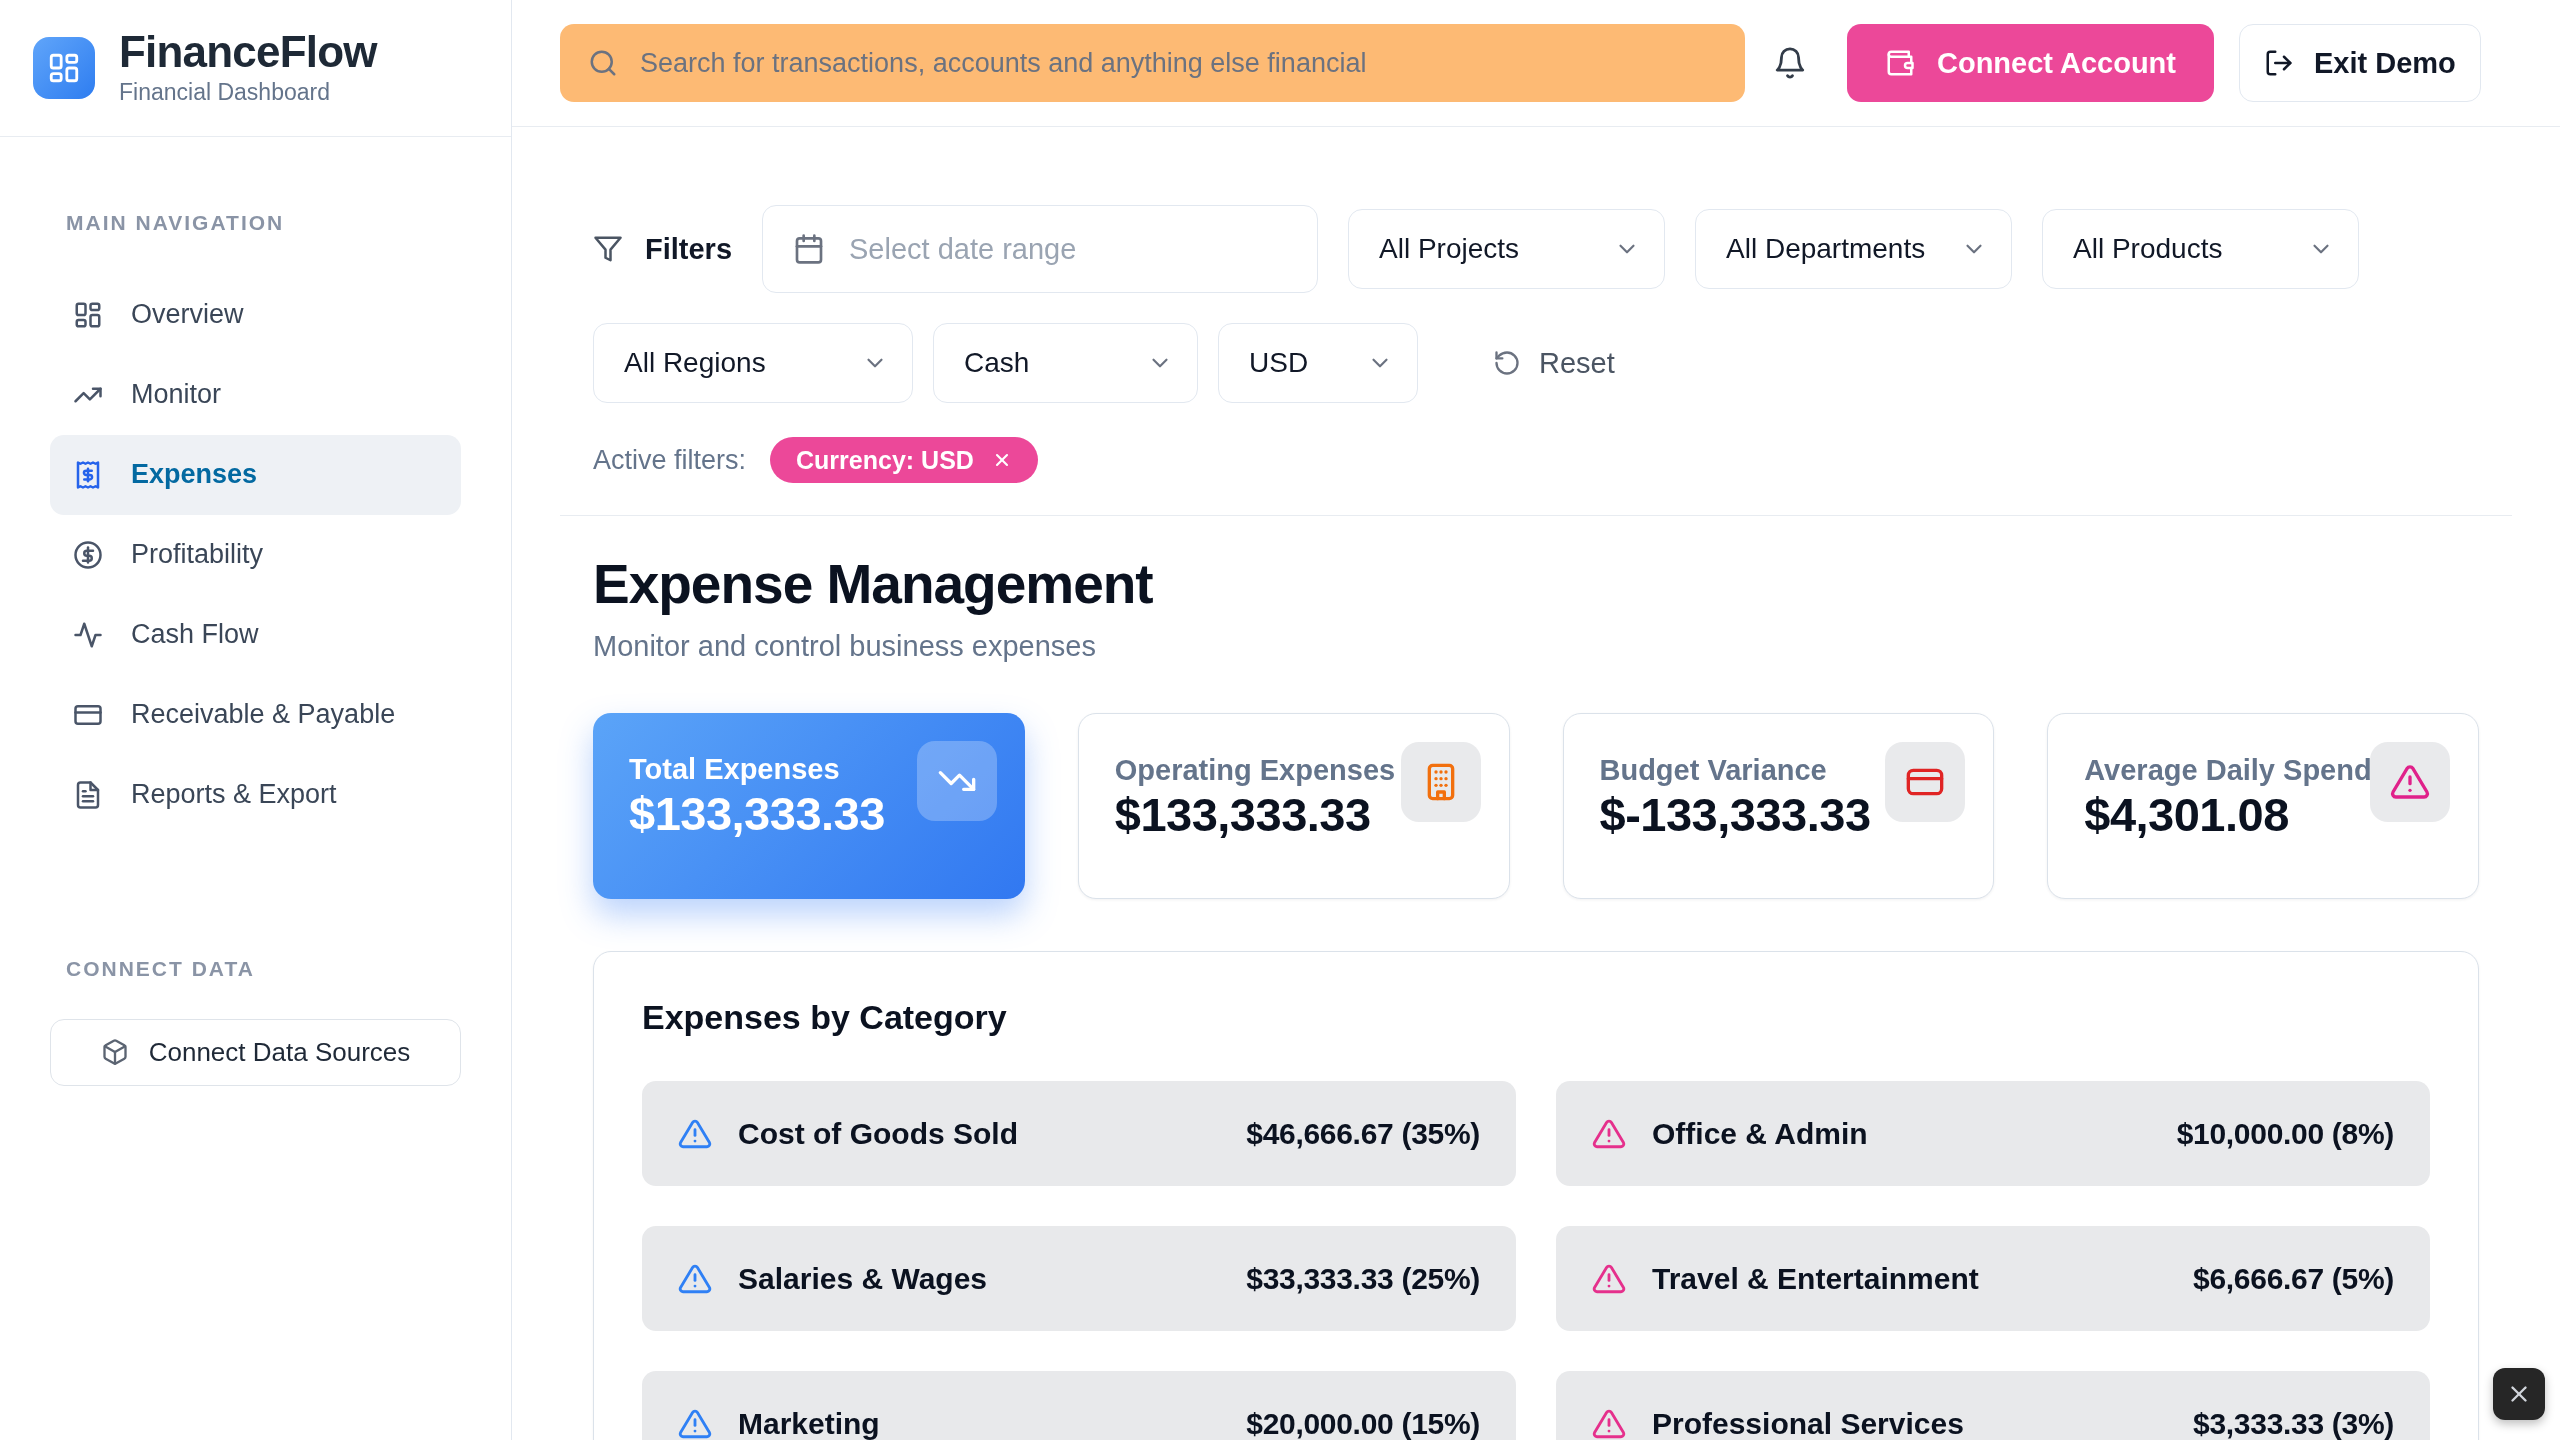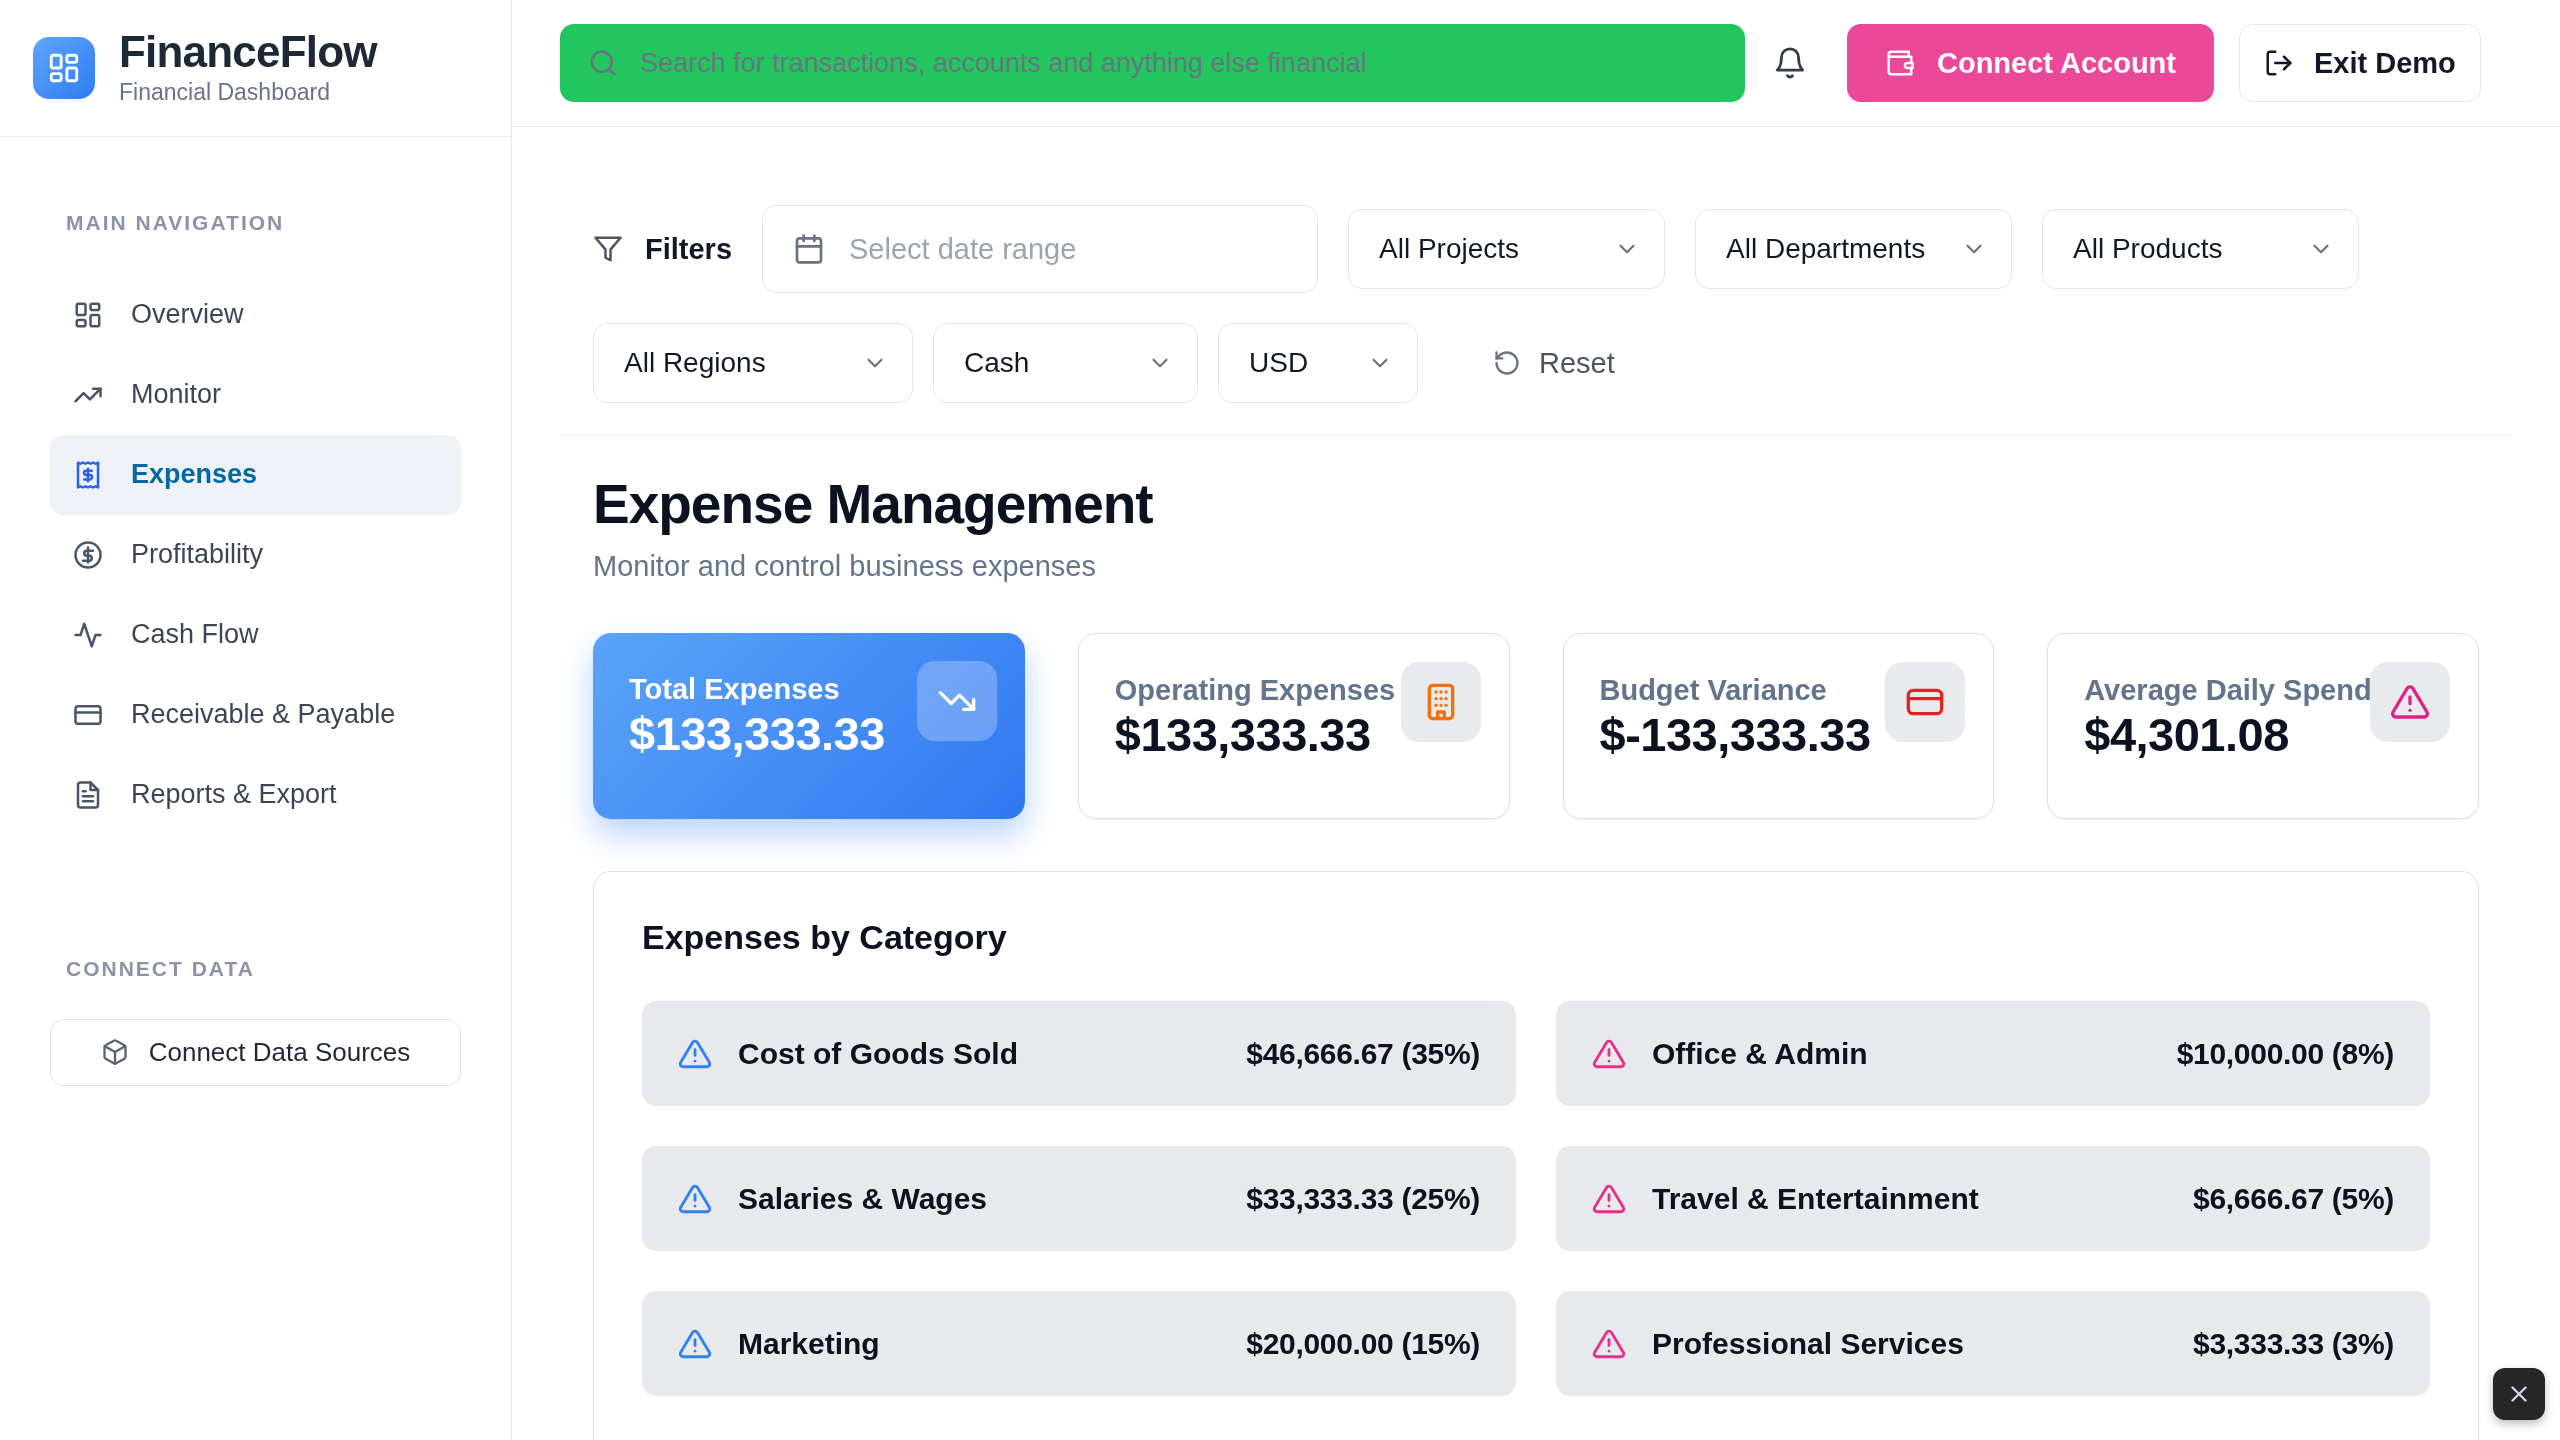--- a/index.html
+++ b/index.html
@@ -21,21 +21,21 @@
   .nav-item .nav-icon svg { width:30px; height:30px; }
   .nav-item.active { background:#eef1f5; color:#0369a1; font-weight:600; }
   .nav-item.active .nav-icon { color:#2563eb; }
   .connect-label { margin:122px 0 38px 16px; font-size:21px; font-weight:700; color:#8a94a6; letter-spacing:2px; }
   .connect-btn { margin:0 50px; height:67px; border:1px solid #dfe4ea; border-radius:14px; background:#fff; display:flex; align-items:center; justify-content:center; gap:20px; font-size:26px; font-weight:500; color:#1f2937; cursor:pointer; }
   .connect-btn svg { width:28px; height:28px; color:#5b6472; }
 
   
   .main { flex:1; min-width:0; display:flex; flex-direction:column; }
   .topbar { height:127px; flex:none; display:flex; align-items:center; padding:0 45px 0 48px; border-bottom:1px solid #e8ecf1; }
-  .search-box { width:1185px; height:78px; background:#22c55e; border-radius:14px; display:flex; align-items:center; gap:22px; padding:0 28px; }
+  .search-box { width:1185px; height:78px; background:#fdba74; border-radius:14px; display:flex; align-items:center; gap:22px; padding:0 28px; }
   .search-box svg { width:30px; height:30px; color:#6b7280; flex:none; }
   .search-box input { flex:1; border:none; outline:none; background:transparent; font-family:inherit; font-size:27px; color:#334155; }
   .search-box input::placeholder { color:#6b7280; }
   .bell-btn { margin-left:28px; background:none; border:none; color:#333c49; cursor:pointer; display:flex; }
   .bell-btn svg { width:34px; height:34px; }
   .connect-account-btn { margin-left:40px; height:78px; padding:0 38px; border:none; border-radius:14px; background:#ec4899; color:#fff; font-family:inherit; font-size:29px; font-weight:700; display:flex; align-items:center; gap:22px; cursor:pointer; }
   .connect-account-btn svg { width:30px; height:30px; }
   .exit-demo-btn { margin-left:25px; height:78px; padding:0 24px; border:1px solid #e2e8f0; border-radius:14px; background:#fff; color:#111827; font-family:inherit; font-size:29px; font-weight:700; display:flex; align-items:center; gap:20px; cursor:pointer; }
   .exit-demo-btn svg { width:30px; height:30px; }
 
@@ -293,20 +293,30 @@
           </div>
           <button class="reset-btn">
             <svg viewBox="0 0 24 24" fill="none" stroke="currentColor" stroke-width="2" stroke-linecap="round" stroke-linejoin="round">
                 <path d="M3 12a9 9 0 1 0 9-9 9.75 9.75 0 0 0-6.74 2.74L3 8"></path>
                 <path d="M3 3v5h5"></path>
               </svg>
             <span>Reset</span>
           </button>
         </div>
 
+        <div class="active-row">
+          <span>Active filters:</span>
+          <span class="chip">
+            <span>Currency: USD</span>
+            <svg viewBox="0 0 24 24" fill="none" stroke="currentColor" stroke-width="2.5" stroke-linecap="round" stroke-linejoin="round">
+                <line x1="18" y1="6" x2="6" y2="18"></line>
+                <line x1="6" y1="6" x2="18" y2="18"></line>
+              </svg>
+          </span>
+        </div>
       </div>
 
       <div class="divider"></div>
 
       <div class="page-head">
         <h1 class="page-title">Expense Management</h1>
         <div class="page-sub">Monitor and control business expenses</div>
       </div>
 
       <div class="stats-grid">

